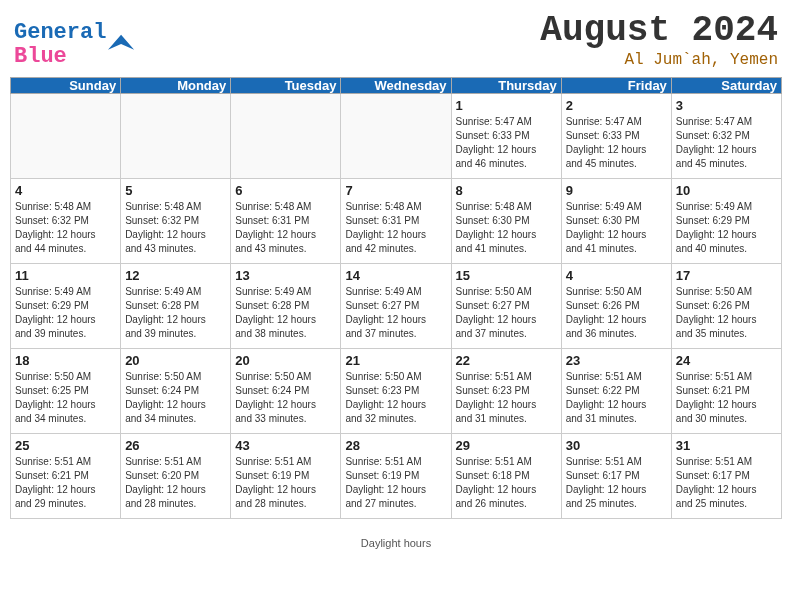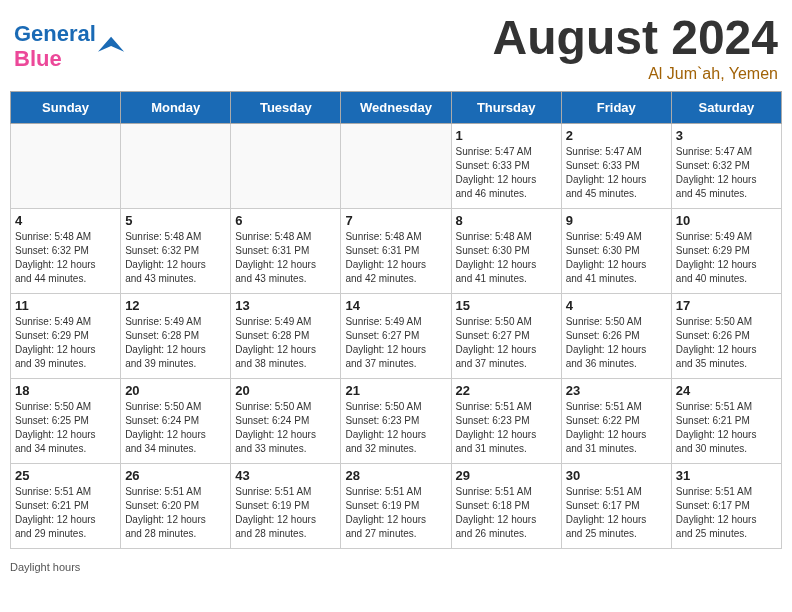--- a/index.html
+++ b/index.html
@@ -6,23 +6,24 @@
     body {
       font-family: Arial, sans-serif;
       background: #fff;
       width: 792px;
       min-height: 612px;
       padding: 10px;
     }
     .header {
       display: flex;
       justify-content: space-between;
-      align-items: center;
+      align-items: flex-end;
       margin-bottom: 8px;
       padding: 0 4px;
+      font-family: Liberation Mono, monospace;
     }
     .logo {
       display: flex;
       align-items: center;
     }
     .logo-text {
       font-size: 22px;
       font-weight: bold;
       color: #333;
       line-height: 1.1;
@@ -32,39 +33,39 @@
     }
     .logo-icon {
       width: 28px;
       height: 28px;
       margin-left: 2px;
     }
     .title-block {
       text-align: right;
     }
     .month-title {
-      font-size: 48px;
+      font-size: 36px;
       font-weight: bold;
       color: #333;
     }
     .location-title {
       font-size: 16px;
       color: #a16207;
     }
     .calendar-table {
       width: 100%;
       border-collapse: collapse;
       table-layout: fixed;
     }
     .calendar-table th {
       background-color: #1a6ab5;
       color: #fff;
       font-size: 13px;
-      padding: 8px 4px;
-      text-align: center;
+      padding: 0 4px;
+      text-align: right;
       border: 1px solid #aaa;
     }
     .calendar-table td {
       vertical-align: top;
       border: 1px solid #ccc;
       padding: 4px 4px;
       font-size: 10.5px;
       color: #333;
       height: 85px;
       background: #fff;
@@ -77,24 +78,24 @@
       font-weight: bold;
       margin-bottom: 2px;
       color: #222;
     }
     .day-info {
       font-size: 10px;
       line-height: 1.4;
       color: #333;
     }
     .footer-note {
-      text-align: left;
+      text-align: center;
       font-size: 11px;
       color: #555;
-      margin-top: 12px;
+      margin-top: 18px;
     }
   </style>
 </head>
 <body>
 
 <div class="header">
   <div class="logo">
     <div>
       <div style="display:flex;align-items:center;">
         <div class="logo-text">

